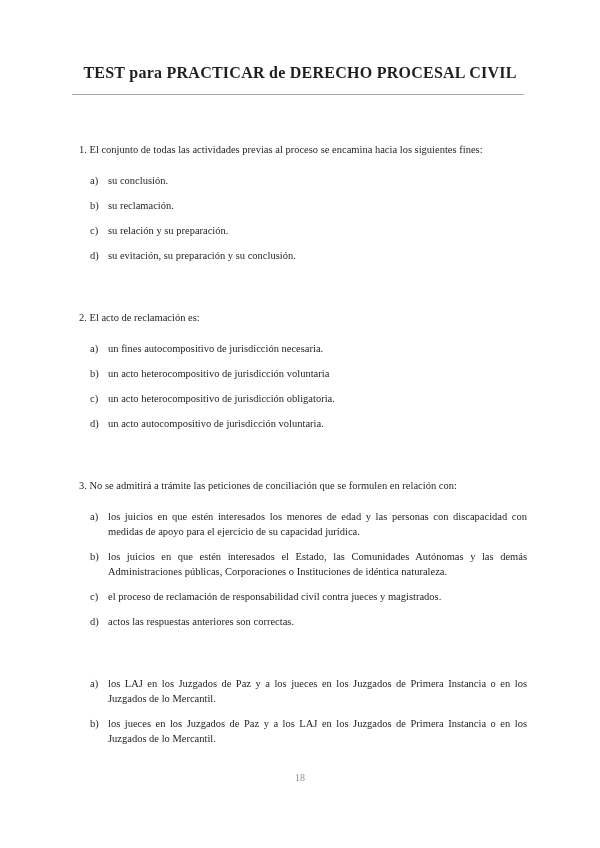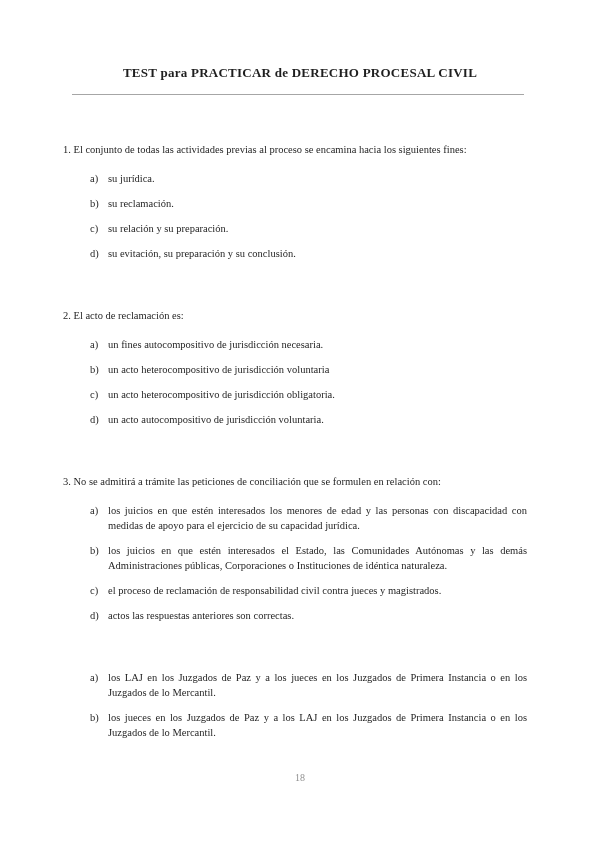--- a/index.html
+++ b/index.html
@@ -10,38 +10,38 @@
   }
   .page {
     position: relative;
     width: 600px; height: 848px;
     background: #ffffff;
     overflow: hidden;
   }
   .title {
     margin: 66px 0 0 0;
     text-align: center;
-    font-size: 13px;
+    font-size: 16px;
     font-weight: bold;
     letter-spacing: 0.25px;
     line-height: 14px;
   }
   .rule {
     width: 452px;
     margin: 14px 0 0 72px;
     border-top: 1.5px solid #a6a6a6;
     height: 0;
   }
   .content {
     padding: 0 73px 0 63px;
     font-size: 10.5px;
     line-height: 15px;
   }
   .question { margin-top: 47px; }
-  .stem { margin: 0; }
+  .stem { margin: 16px; }
   .qnum { display: inline; }
   .option {
     display: flex;
     margin-top: 10px;
     padding-left: 27px;
   }
   .option.first { margin-top: 14px; }
   .letter { flex: 0 0 18px; width: 18px; }
   .opt-text { flex: 1; text-align: justify; }
   .page-number {
@@ -60,21 +60,21 @@
 
   <h1 class="title">TEST para PRACTICAR de DERECHO PROCESAL CIVIL</h1>
   <div class="rule"></div>
 
   <main class="content">
 
     <section class="question">
       <p class="stem"><span class="qnum">1.</span> <span>El conjunto de todas las actividades previas al proceso se encamina hacia los siguientes fines:</span></p>
       <div class="option first">
         <span class="letter">a)</span>
-        <span class="opt-text">su jurídica.</span>
+        <span class="opt-text">su conclusión.</span>
       </div>
       <div class="option">
         <span class="letter">b)</span>
         <span class="opt-text">su reclamación.</span>
       </div>
       <div class="option">
         <span class="letter">c)</span>
         <span class="opt-text">su relación y su preparación.</span>
       </div>
       <div class="option">

